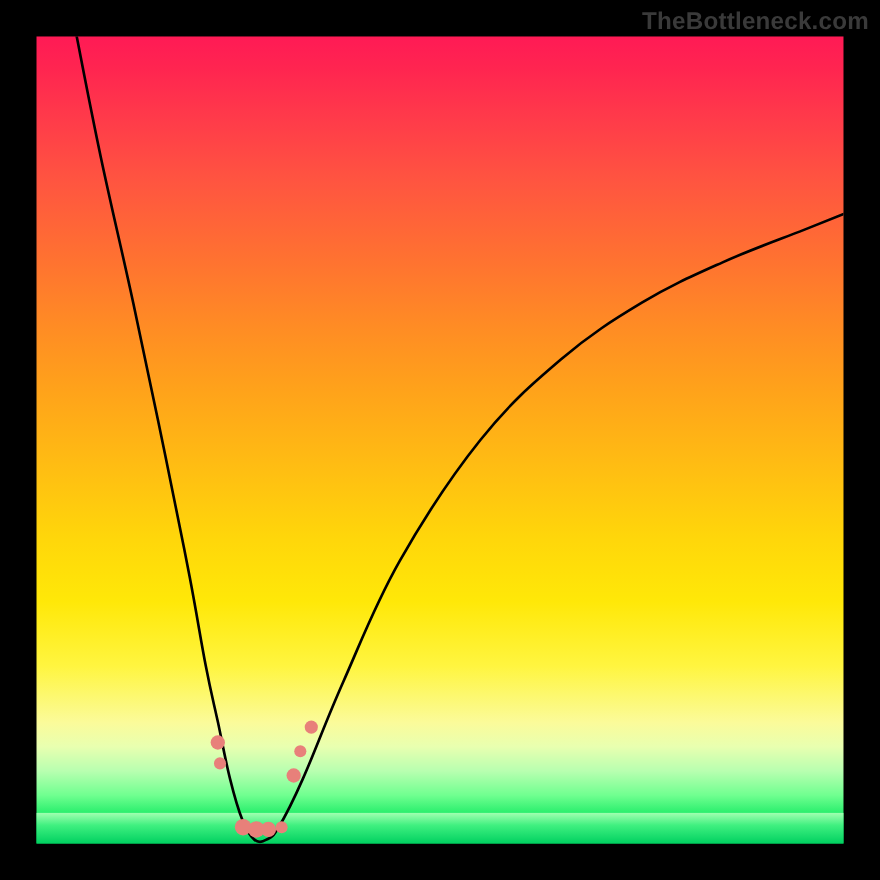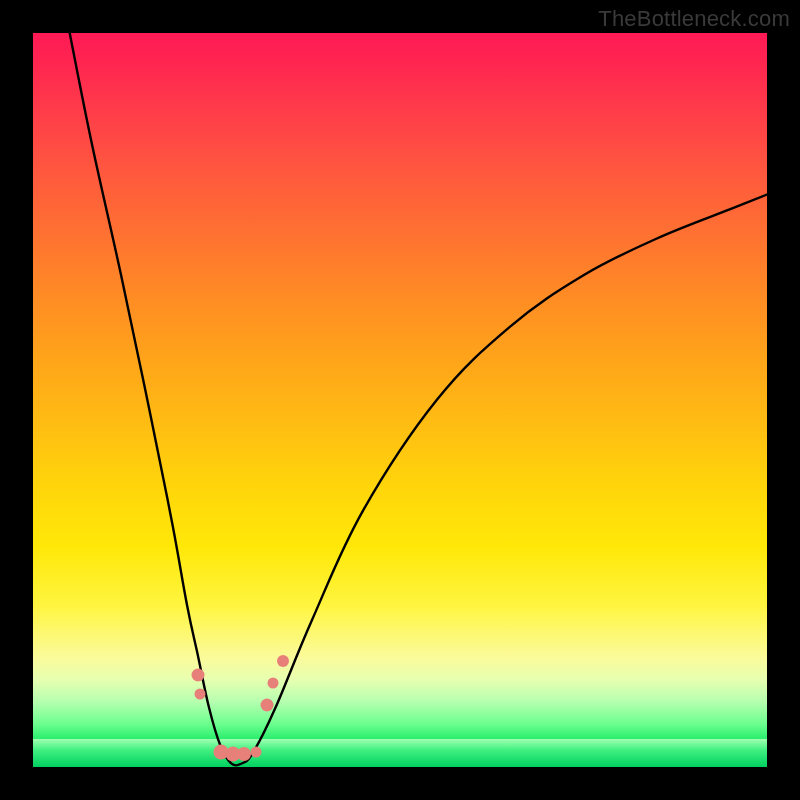--- a/index.html
+++ b/index.html
@@ -61,21 +61,21 @@
       #40f080 40%,
       #00d060 100%
     );
   }
   .watermark {
     position: absolute;
     top: 6px;
     right: 10px;
     color: #3a3a3a;
     font-size: 22px;
-    font-weight: 400;
+    font-weight: 700;
     letter-spacing: 0.2px;
   }
   svg.curves {
     position: absolute;
     left: 0; top: 0;
     width: 734px; height: 734px;
   }
   .dot {
     position: absolute;
     border-radius: 50%;

